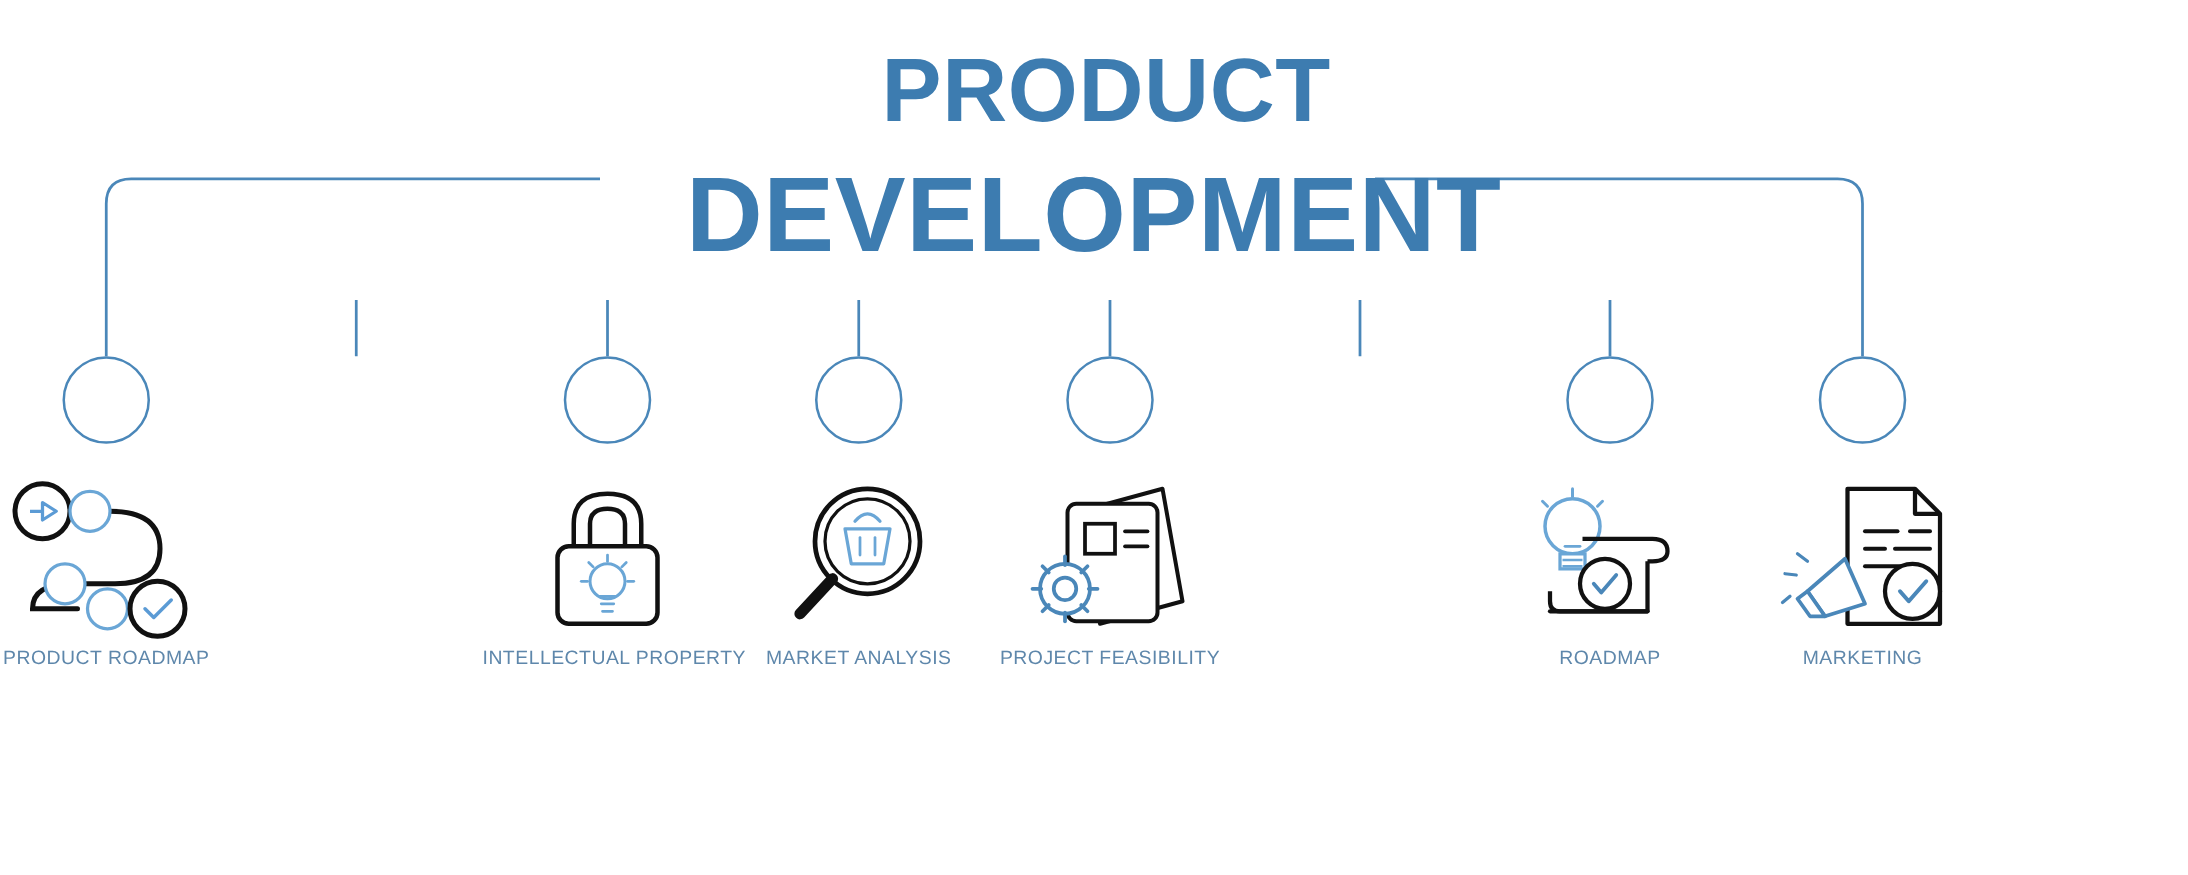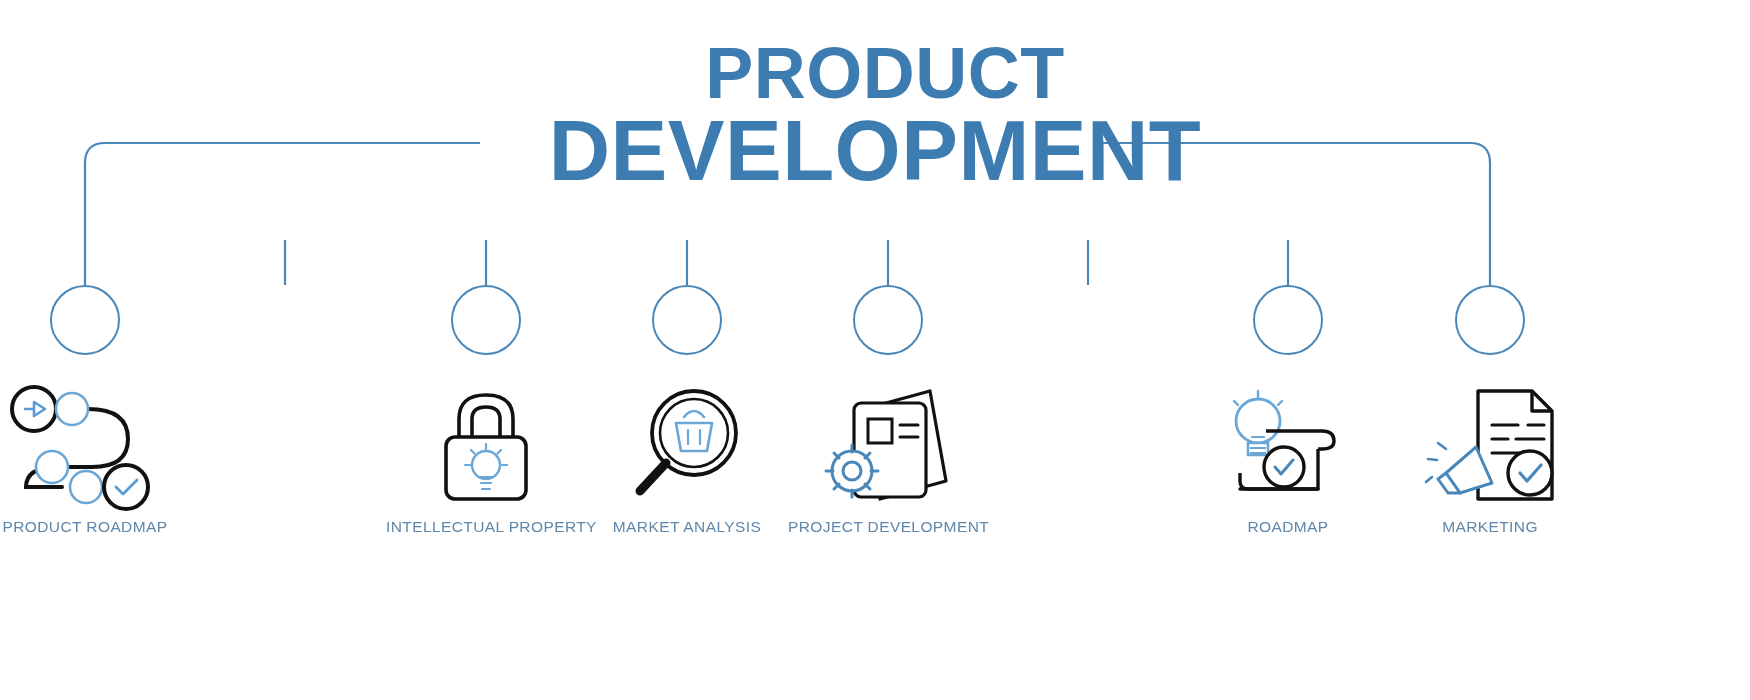--- a/index.html
+++ b/index.html
@@ -27,21 +27,21 @@
     pointer-events: none;
   }
   #title-block .tline {
     display: block;
     color: #3d7cb0;
     font-weight: bold;
     letter-spacing: 0.5px;
     line-height: 0.98;
   }
   #title-line1 { font-size: 72px; padding-left: 20px; }
-  #title-line2 { font-size: 85px; }
+  #title-line2 { font-size: 85px; margin-top: 22px; }
   
   #connectors {
     position: absolute;
     left: 0; top: 0;
     width: 1750px; height: 700px;
   }
   
   .item {
     position: absolute;
     top: 285px;
@@ -167,21 +167,21 @@
             <line x1="-26" y1="0" x2="-19" y2="0"></line>
             <line x1="26" y1="0" x2="19" y2="0"></line>
             <line x1="-18" y1="-18" x2="-13" y2="-13"></line>
             <line x1="18" y1="18" x2="13" y2="13"></line>
             <line x1="-18" y1="18" x2="-13" y2="13"></line>
             <line x1="18" y1="-18" x2="13" y2="-13"></line>
           </g>
         </g>
       </svg>
     </div>
-    <div class="label">PROJECT DEVELOPMENT</div>
+    <div class="label">PROJECT FEASIBILITY</div>
   </div>
 
 
   <div class="item" style="left:1288px">
     <div class="node-circle"></div>
     <div class="icon-box">
       <svg width="140" height="128" viewBox="0 0 140 128">
         <circle cx="40" cy="40" r="22" stroke="#6aa6d6" stroke-width="2.8" fill="#fff"></circle>
         <path d="M30 62 h20 v12 h-20 z" stroke="#6aa6d6" stroke-width="2.6" fill="#fff"></path>
         <line x1="32" y1="67" x2="48" y2="67" stroke="#6aa6d6" stroke-width="2"></line>

